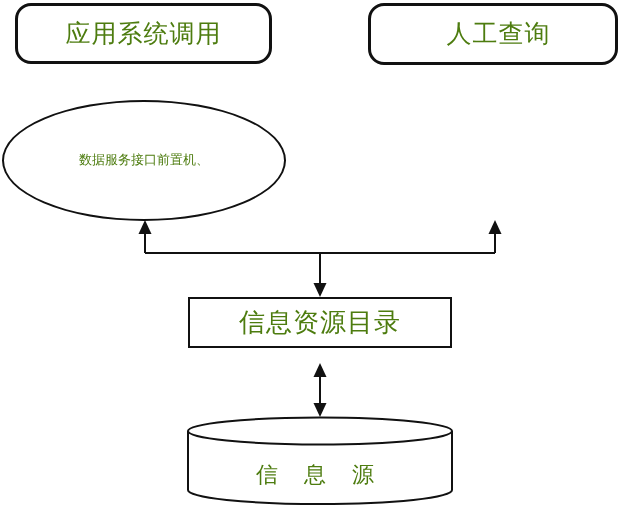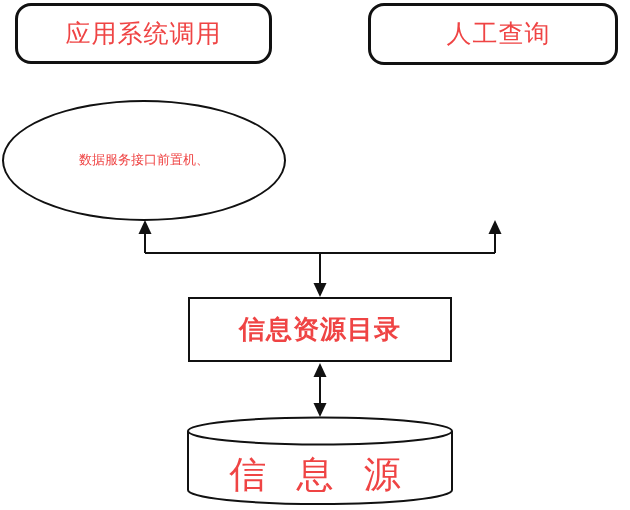--- a/index.html
+++ b/index.html
@@ -3,21 +3,21 @@
 <meta charset="utf-8">
 <style>
   * { margin: 0; padding: 0; box-sizing: border-box; }
   html, body { background: #ffffff; }
   .canvas {
     position: relative;
     width: 630px;
     height: 510px;
     background: #ffffff;
     font-family: "Liberation Sans", sans-serif;
-    color: #ef4444;
+    color: #4d7c0f;
     overflow: hidden;
   }
   .node {
     position: absolute;
     display: flex;
     flex-direction: column;
     align-items: center;
     justify-content: center;
     text-align: center;
     background: #ffffff;
@@ -37,21 +37,21 @@
   .ellipse {
     border: 2px solid #111111;
     border-radius: 50%;
     font-size: 13px;
   }
   .cyl-label {
     position: absolute;
     display: flex;
     align-items: center;
     justify-content: center;
-    font-size: 37px;
+    font-size: 22px;
     letter-spacing: 10px;
     background: transparent;
   }
   svg.overlay {
     position: absolute;
     left: 0; top: 0;
     pointer-events: none;
   }
 </style>
 </head>
@@ -65,21 +65,21 @@
 
   <div class="node rounded" style="left:368px; top:3px; width:250px; height:62px;padding-left:11px;">
     <span>人工查询</span>
   </div>
 
   <div class="node ellipse" style="left:2px; top:100px; width:284px; height:121px;">
     <span>数据服务接口前置机、</span>
   </div>
 
 
-  <div class="node rect" style="left:188px; top:297px; width:264px; height:65px;font-weight:bold;">
+  <div class="node rect" style="left:188px; top:297px; width:264px; height:51px;">
     <span>信息资源目录</span>
   </div>
 
   <svg class="overlay" width="630" height="510" viewBox="0 0 630 510">
     <g stroke="#111111" stroke-width="2" fill="none">
 
       <line x1="145" y1="253" x2="495" y2="253"></line>
 
       <line x1="145" y1="253" x2="145" y2="233"></line>
 

